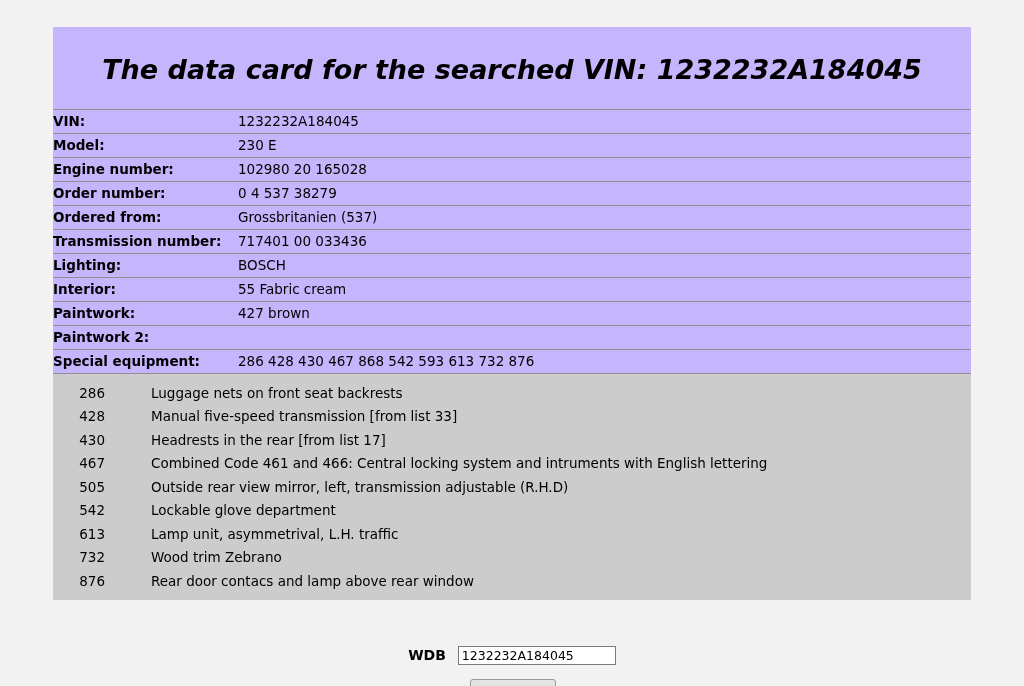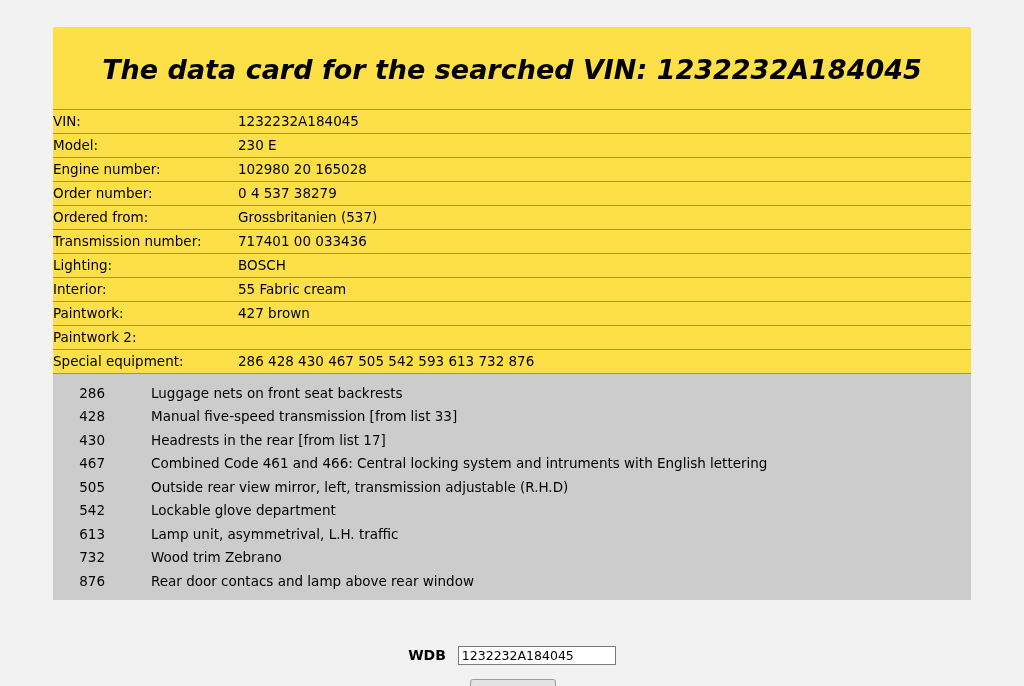--- a/index.html
+++ b/index.html
@@ -14,21 +14,21 @@
     position: relative;
     width: 1024px;
     height: 686px;
     overflow: hidden;
   }
   .card {
     position: absolute;
     left: 53px;
     top: 27px;
     width: 918px;
-    background: #fde047;
+    background: #c4b5fd;
     box-sizing: border-box;
   }
   .card-title {
     font-size: 27px;
     font-weight: bold;
     font-style: italic;
     text-align: center;
     color: #000;
     padding: 27px 10px 24px 10px;
     font-family: "DejaVu Sans", "Liberation Sans", sans-serif;
@@ -47,21 +47,21 @@
     border-bottom: 1px solid #8f8f8f;
     font-size: 13.5px;
     color: #000;
     padding: 0 0 0 0;
     vertical-align: middle;
     line-height: 23px;
     height: 23px;
   }
   td.lbl {
     width: 185px;
-    font-weight: normal;
+    font-weight: bold;
     padding-left: 5px;
     margin-top: 34px;
   }
   td.val {
     padding-left: 3px;
   }
   .eq-list {
     width: 918px;
     padding: 0;
     margin: 0;
@@ -176,21 +176,21 @@
         <tr>
           <td class="lbl">Paintwork:</td>
           <td class="val">427 brown</td>
         </tr>
         <tr>
           <td class="lbl">Paintwork 2:</td>
           <td class="val"></td>
         </tr>
         <tr>
           <td class="lbl">Special equipment:</td>
-          <td class="val">286 428 430 467 505 542 593 613 732 876</td>
+          <td class="val">286 428 430 467 868 542 593 613 732 876</td>
         </tr>
       </tbody>
     </table>
 
     <div class="eq-list">
       <div class="eq-pad"></div>
       <div class="eq-row">
         <span class="eq-code">286</span>
         <span class="eq-desc">Luggage nets on front seat backrests</span>
       </div>

